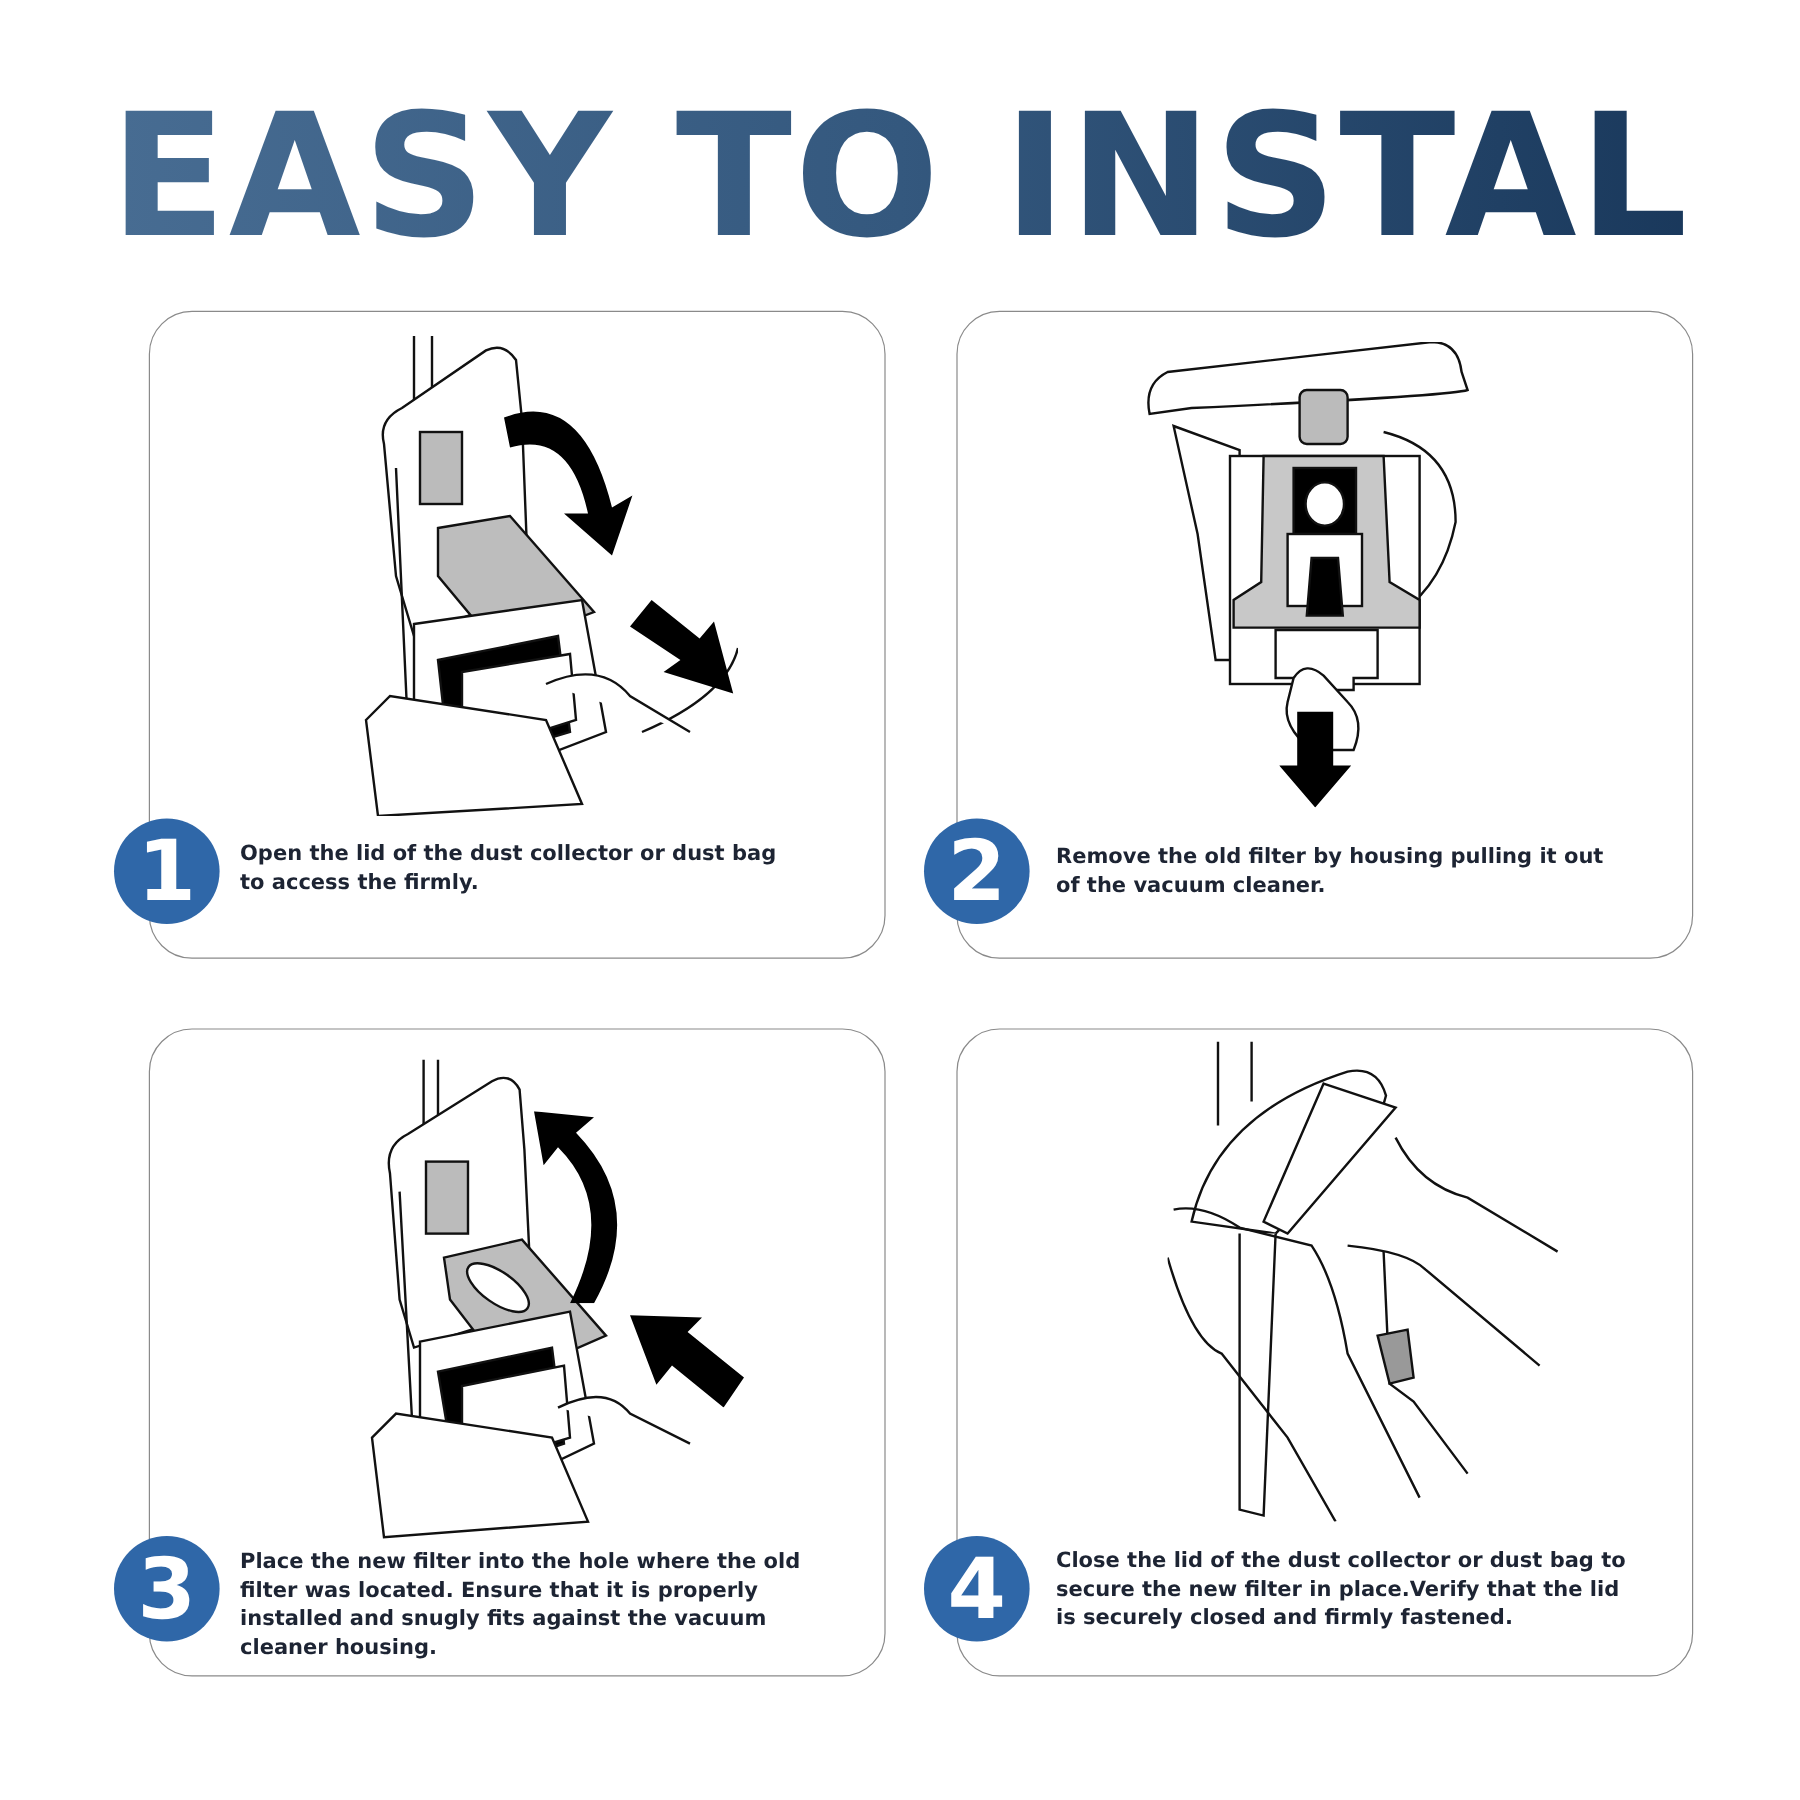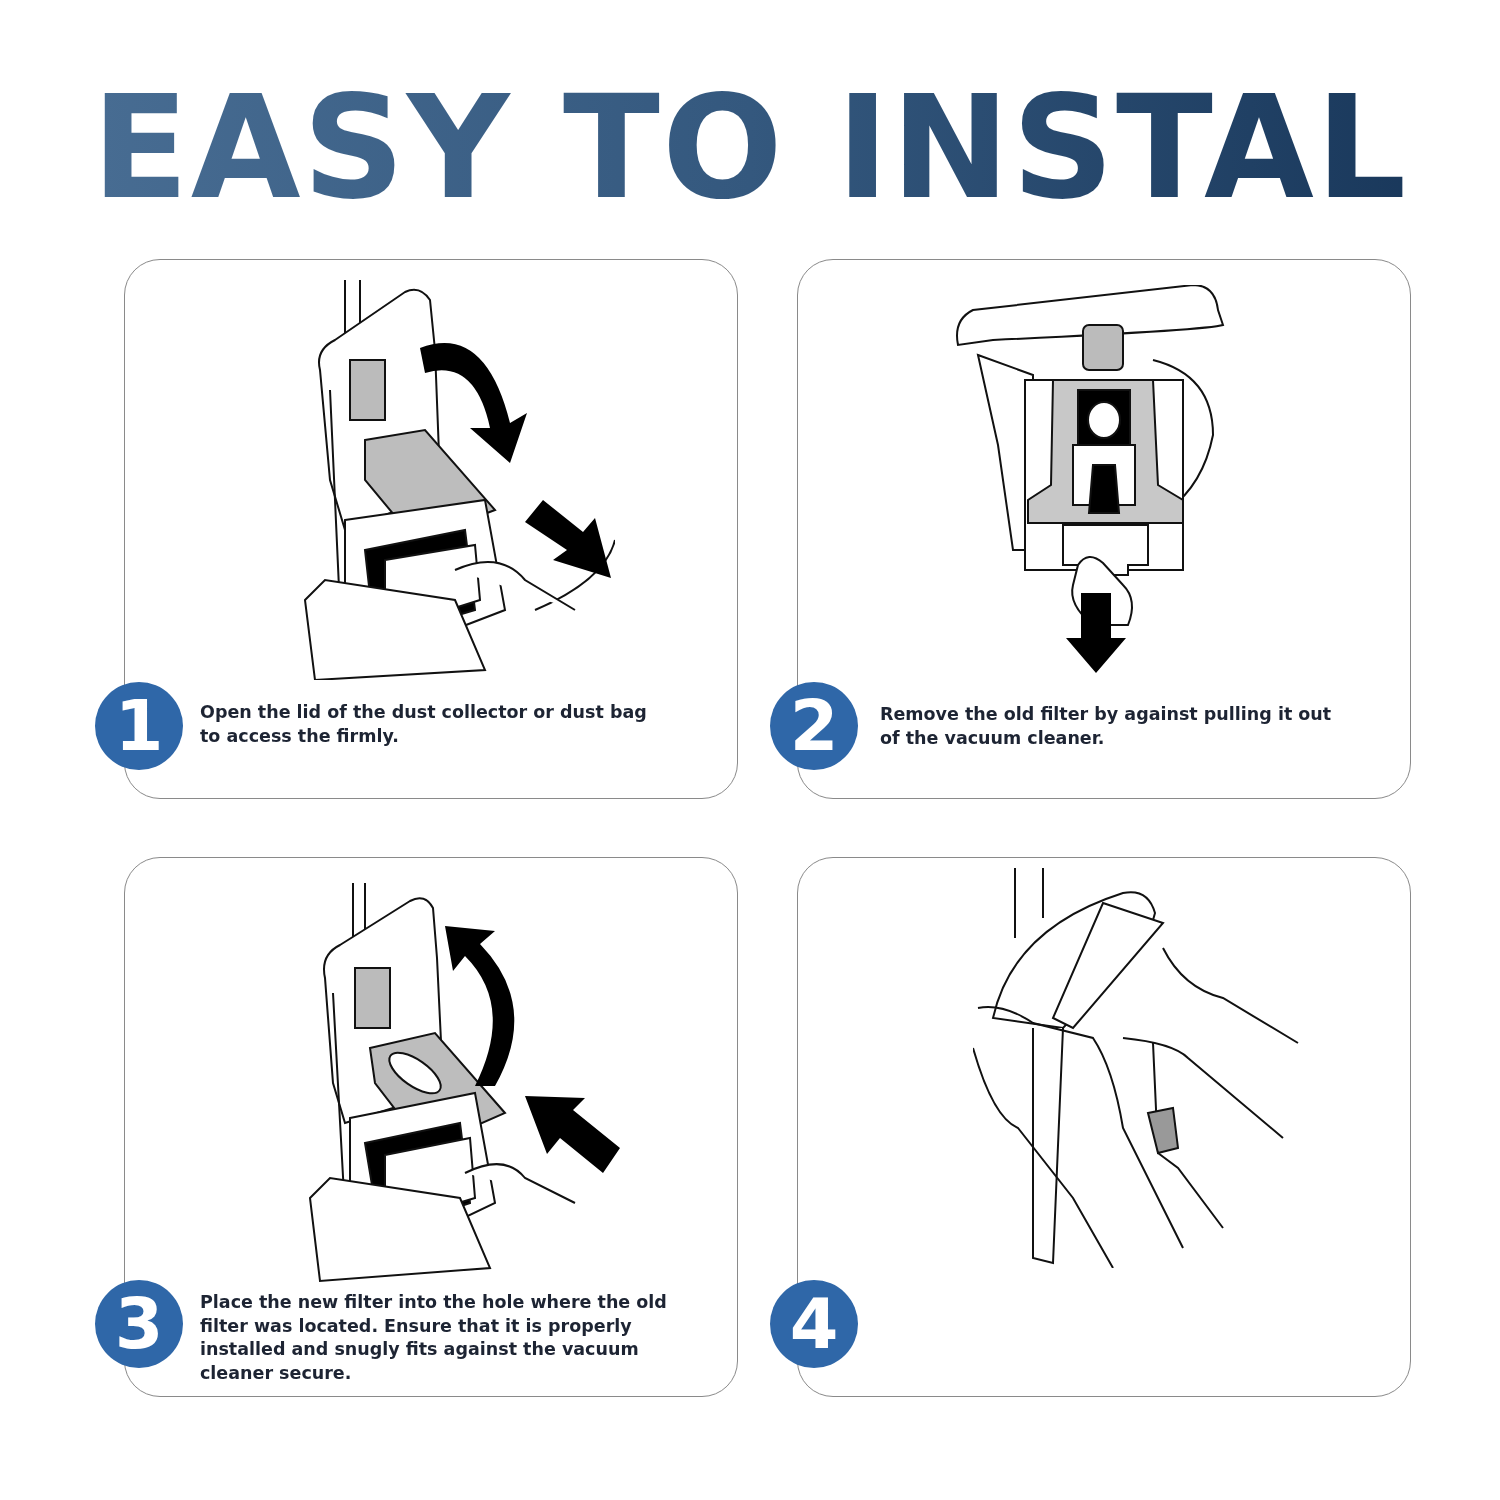--- a/index.html
+++ b/index.html
@@ -74,21 +74,21 @@
     <rect x="120" y="160" width="62" height="60" fill="#fff"></rect>
     <path d="M140 180 L162 180 L166 228 L136 228 Z" fill="#000"></path>
     <rect x="130" y="40" width="40" height="45" rx="6" fill="#bbb"></rect>
     <path d="M110 240 L195 240 L195 280 L175 280 L175 290 L130 290 L130 280 L110 280 Z" fill="#fff"></path>
     <path d="M125 280 Q135 265 150 278 L170 300 Q185 315 175 340 L140 340 Q115 320 120 300 Z" fill="#fff"></path>
   </svg>
   <svg class="illus" style="left:268px;top:333px" width="60" height="80" viewBox="0 0 60 80">
     <path d="M15 0 L45 0 L45 45 L60 45 L30 80 L0 45 L15 45 Z" fill="#000"></path>
   </svg>
   <div class="badge" style="left:-28px;top:422px">2</div>
-  <div class="step-text" style="left:82px;top:443px;width:470px">Remove the old filter by against pulling it out of the vacuum cleaner.</div>
+  <div class="step-text" style="left:82px;top:443px;width:470px">Remove the old filter by housing pulling it out of the vacuum cleaner.</div>
 </div>
 
 <div class="card c3">
   <svg class="illus" style="left:160px;top:25px" width="330" height="400" viewBox="0 0 330 400" fill="none" stroke="#111" stroke-width="2">
     <line x1="68" y1="0" x2="68" y2="75"></line>
       <line x1="80" y1="0" x2="80" y2="65"></line>
     <path d="M40 95 Q35 72 55 62 L125 18 Q140 10 148 25 L152 75 L158 200 L140 215 L60 240 L48 200 Z" fill="#fff"></path>
     <path d="M48 110 L60 330 L80 340"></path>
     <rect x="70" y="85" width="35" height="60" fill="#bbb"></rect>
     <path d="M85 165 L150 150 L220 230 L140 265 L90 200 Z" fill="#bdbdbd"></path>
@@ -99,31 +99,32 @@
     <path d="M25 315 L45 295 L175 315 L205 385 L35 398 Z" fill="#fff"></path>
     <path d="M180 290 Q220 270 240 295 L290 320" fill="#fff"></path>
   </svg>
   <svg class="illus" style="left:320px;top:68px" width="90" height="160" viewBox="0 0 90 160">
     <path d="M30 160 Q70 80 20 30 L8 45 L0 0 L50 5 L35 18 Q95 80 50 160 Z" fill="#000"></path>
   </svg>
   <svg class="illus" style="left:400px;top:230px" width="95" height="85" viewBox="0 0 95 85">
     <path d="M95 60 L78 85 L35 50 L22 66 L0 8 L60 10 L48 22 Z" fill="#000"></path>
   </svg>
   <div class="badge" style="left:-30px;top:422px">3</div>
-  <div class="step-text" style="left:75px;top:433px;width:500px">Place the new filter into the hole where the old filter was located. Ensure that it is properly installed and snugly fits against the vacuum cleaner secure.</div>
+  <div class="step-text" style="left:75px;top:433px;width:500px">Place the new filter into the hole where the old filter was located. Ensure that it is properly installed and snugly fits against the vacuum cleaner housing.</div>
 </div>
 
 <div class="card c4">
   <svg class="illus" style="left:175px;top:10px" width="330" height="400" viewBox="0 0 330 400" fill="none" stroke="#111" stroke-width="2">
     <line x1="42" y1="0" x2="42" y2="70"></line>
       <line x1="70" y1="0" x2="70" y2="50"></line>
     <path d="M20 150 Q40 60 150 25 Q175 20 182 45 L175 70 L90 160 Z" fill="#fff"></path>
     <path d="M60 160 L60 390 L80 395 L90 160" fill="#fff"></path>
     <path d="M130 35 L190 55 L100 160 L80 150 Z" fill="#fff"></path>
     <path d="M190 80 Q210 120 250 130 L325 175"></path>
     <path d="M150 170 Q200 175 215 190 L310 270"></path>
     <path d="M5 140 Q30 135 60 155 L120 170 Q140 200 150 260 L210 380"></path>
     <path d="M0 180 Q20 250 45 260 L100 330 L140 400"></path>
     <path d="M180 175 L185 285 L205 300 L250 360"></path>
     <path d="M175 245 L200 240 L205 280 L185 285 Z" fill="#999"></path>
   </svg>
   <div class="badge" style="left:-28px;top:422px">4</div>
+  <div class="step-text" style="left:82px;top:432px;width:480px">Close the lid of the dust collector or dust bag to secure the new filter in place.Verify that the lid is securely closed and firmly fastened.</div>
 </div>
 
 </body></html>

